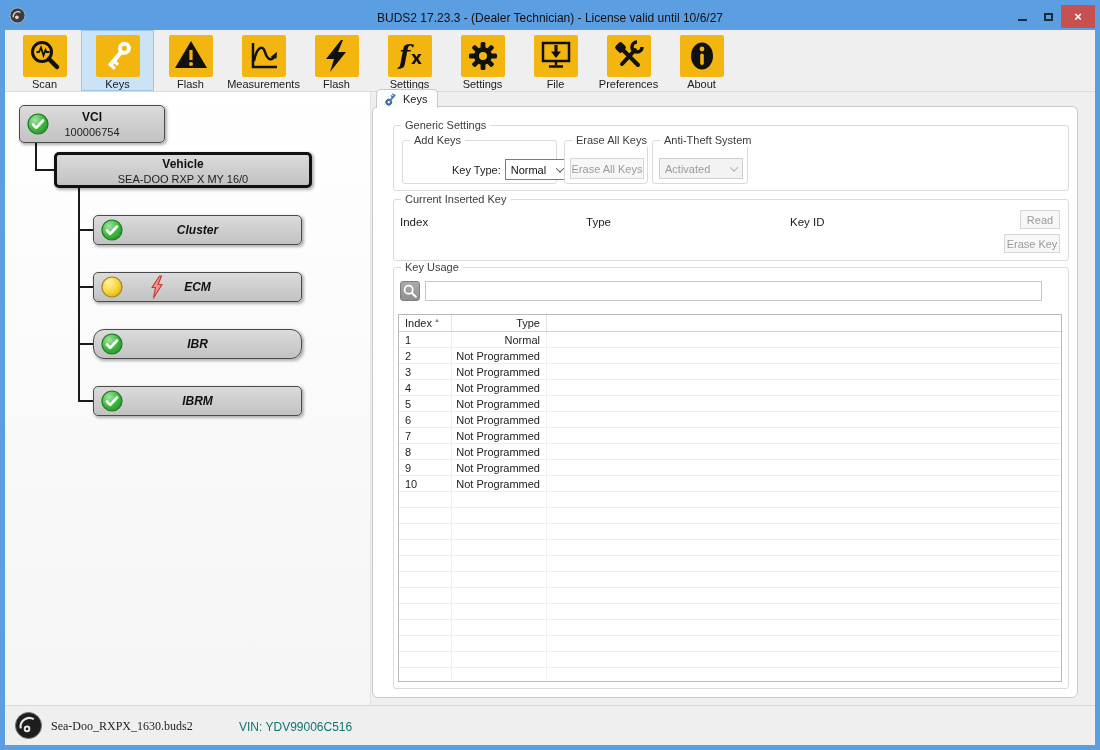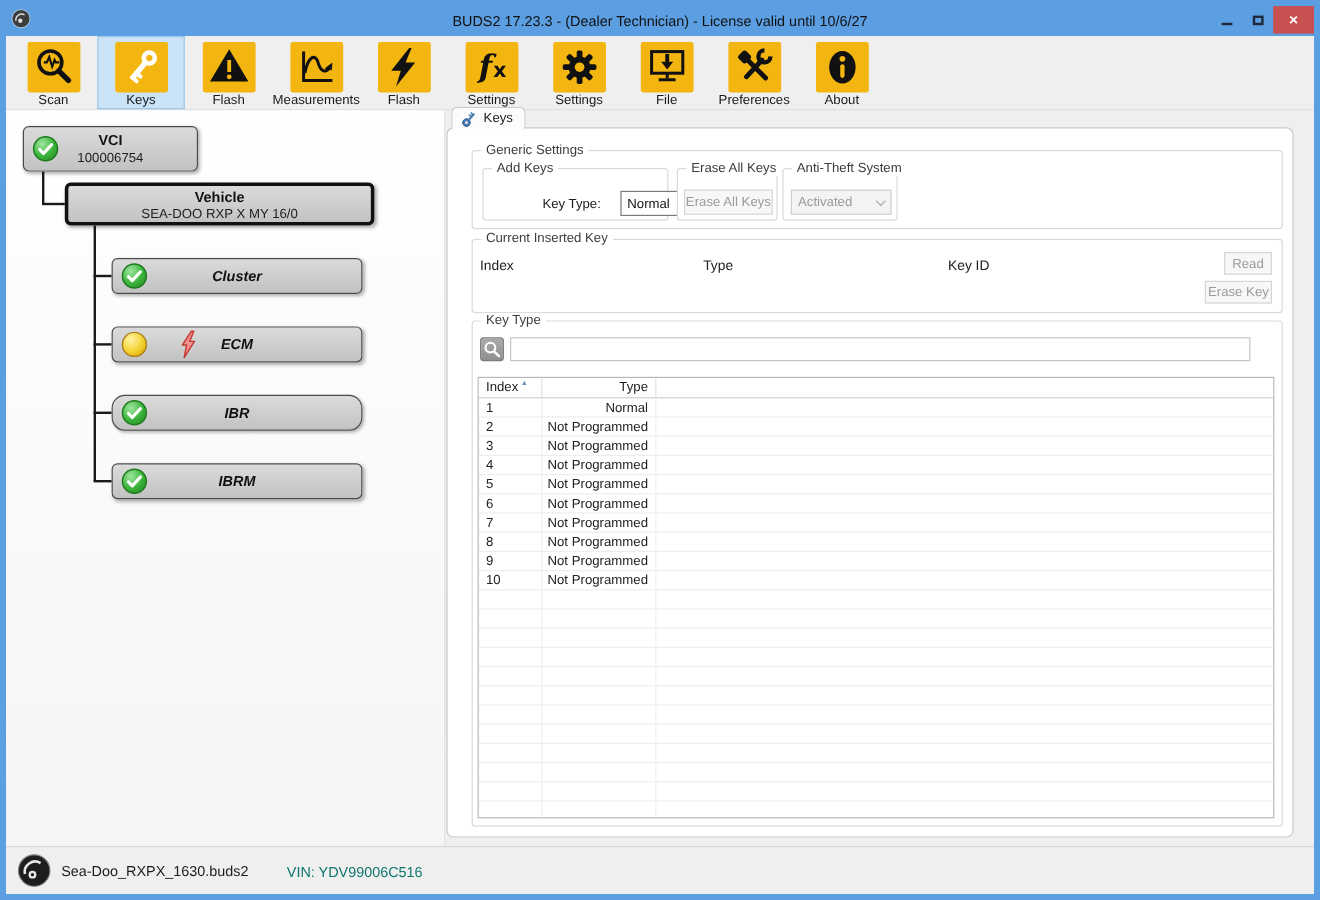--- a/index.html
+++ b/index.html
@@ -49,21 +49,21 @@
 
   .groupbox { position:absolute; border:1px solid #dadada; border-radius:3px; }
   .gb-title { position:absolute; top:-7px; left:7px; background:#fff; padding:0 4px; font-size:11px; color:#3c3c3c; line-height:13px; white-space:nowrap; }
 
   #gb-generic { left:20px; top:18px; right:8px; height:66px; }
   #gb-add { left:8px; top:14px; width:155px; height:44px; }
   #gb-erase { left:170px; top:14px; width:84px; height:44px; }
   #gb-anti { left:258px; top:14px; width:96px; height:44px; }
 
   .form-row { position:absolute; left:5px; top:18px; display:flex; align-items:center; }
-  .form-label { font-size:11px; color:#222; margin-right:16px; white-space:nowrap;padding-left:44px; }
+  .form-label { font-size:11px; color:#222; margin-right:4px; white-space:nowrap;padding-left:44px; }
   .select { width:64px; height:21px; border:1px solid #7a7a7a; background:#fff; font-size:11px; color:#111; display:flex; align-items:center; justify-content:space-between; padding:0 5px; }
   .chev { width:6px; height:6px; border-right:1.5px solid #555; border-bottom:1.5px solid #555; transform:rotate(45deg) translate(-1px,-1px); }
   .select.disabled { border-color:#cfcfcf; background:#f3f3f3; color:#9b9b9b; }
   .select.disabled .chev { border-color:#adadad; }
   .btn { border:1px solid #d6d6d6; background:#f7f7f7; color:#9b9b9b; font-size:11px; display:flex; align-items:center; justify-content:center; white-space:nowrap; }
   .btn-add { width:28px; height:21px; margin-left:4px; }
   .btn-erase-all { position:absolute; left:5px; top:17px; width:74px; height:21px; }
   .anti-select { position:absolute; left:6px; top:17px; width:84px; }
 
   #gb-current { left:20px; top:92px; right:8px; height:62px; }
@@ -85,21 +85,21 @@
   .th-rest { flex:1; }
   .trow { display:flex; height:16px; font-size:11px; color:#222; border-bottom:1px solid #ededed; }
   .td { display:flex; align-items:center; }
   .td-index { width:53px; padding-left:6px; border-right:1px solid #f0f0f0; }
   .td-type { width:95px; justify-content:flex-end; padding-right:6px; border-right:1px solid #f0f0f0; }
   .td-rest { flex:1; }
 
   
   .statusbar { position:relative; height:40px; background:#f0eff0; border-top:1px solid #d9d9d9; }
   .sb-logo { position:absolute; left:9px; top:5px; line-height:0; }
-  .sb-file { position:absolute; left:46px; top:13px; font-size:12px; color:#1d1d1d; }
+  .sb-file { position:absolute; left:46px; top:13px; font-size:12px; color:#1d1d1d;font-family:Liberation Serif, serif; }
   .sb-vin { position:absolute; left:234px; top:14px; font-size:12px; color:#0f766e; }
 </style>
 </head>
 <body>
 
 <svg width="0" height="0" style="position:absolute">
   <defs>
     <radialGradient id="gradGreen" cx="35%" cy="30%" r="75%">
       <stop offset="0%" stop-color="#9fe69f"></stop>
         <stop offset="65%" stop-color="#3cb53c"></stop>
@@ -353,21 +353,21 @@
         <div class="groupbox" id="gb-current">
           <span class="gb-title">Current Inserted Key</span>
           <span class="ck-label ck-index">Index</span>
           <span class="ck-label ck-type">Type</span>
           <span class="ck-label ck-keyid">Key ID</span>
           <div class="btn btn-read">Read</div>
           <div class="btn btn-erasekey">Erase Key</div>
         </div>
 
         <div class="groupbox" id="gb-usage">
-          <span class="gb-title">Key Type</span>
+          <span class="gb-title">Key Usage</span>
           <div class="search-btn">
             <span style="line-height:0"><svg width="16" height="16" viewBox="0 0 18 18">
                   <circle cx="7.5" cy="7.5" r="4.6" stroke="#fff" stroke-width="2" fill="none"></circle>
                   <path d="M11.2 11.2 L15.5 15.5" stroke="#fff" stroke-width="2.4" stroke-linecap="round"></path>
                 </svg></span>
           </div>
           <input class="search-input" type="text" value="" style="">
 
           <div class="table">
             <div class="thead">

